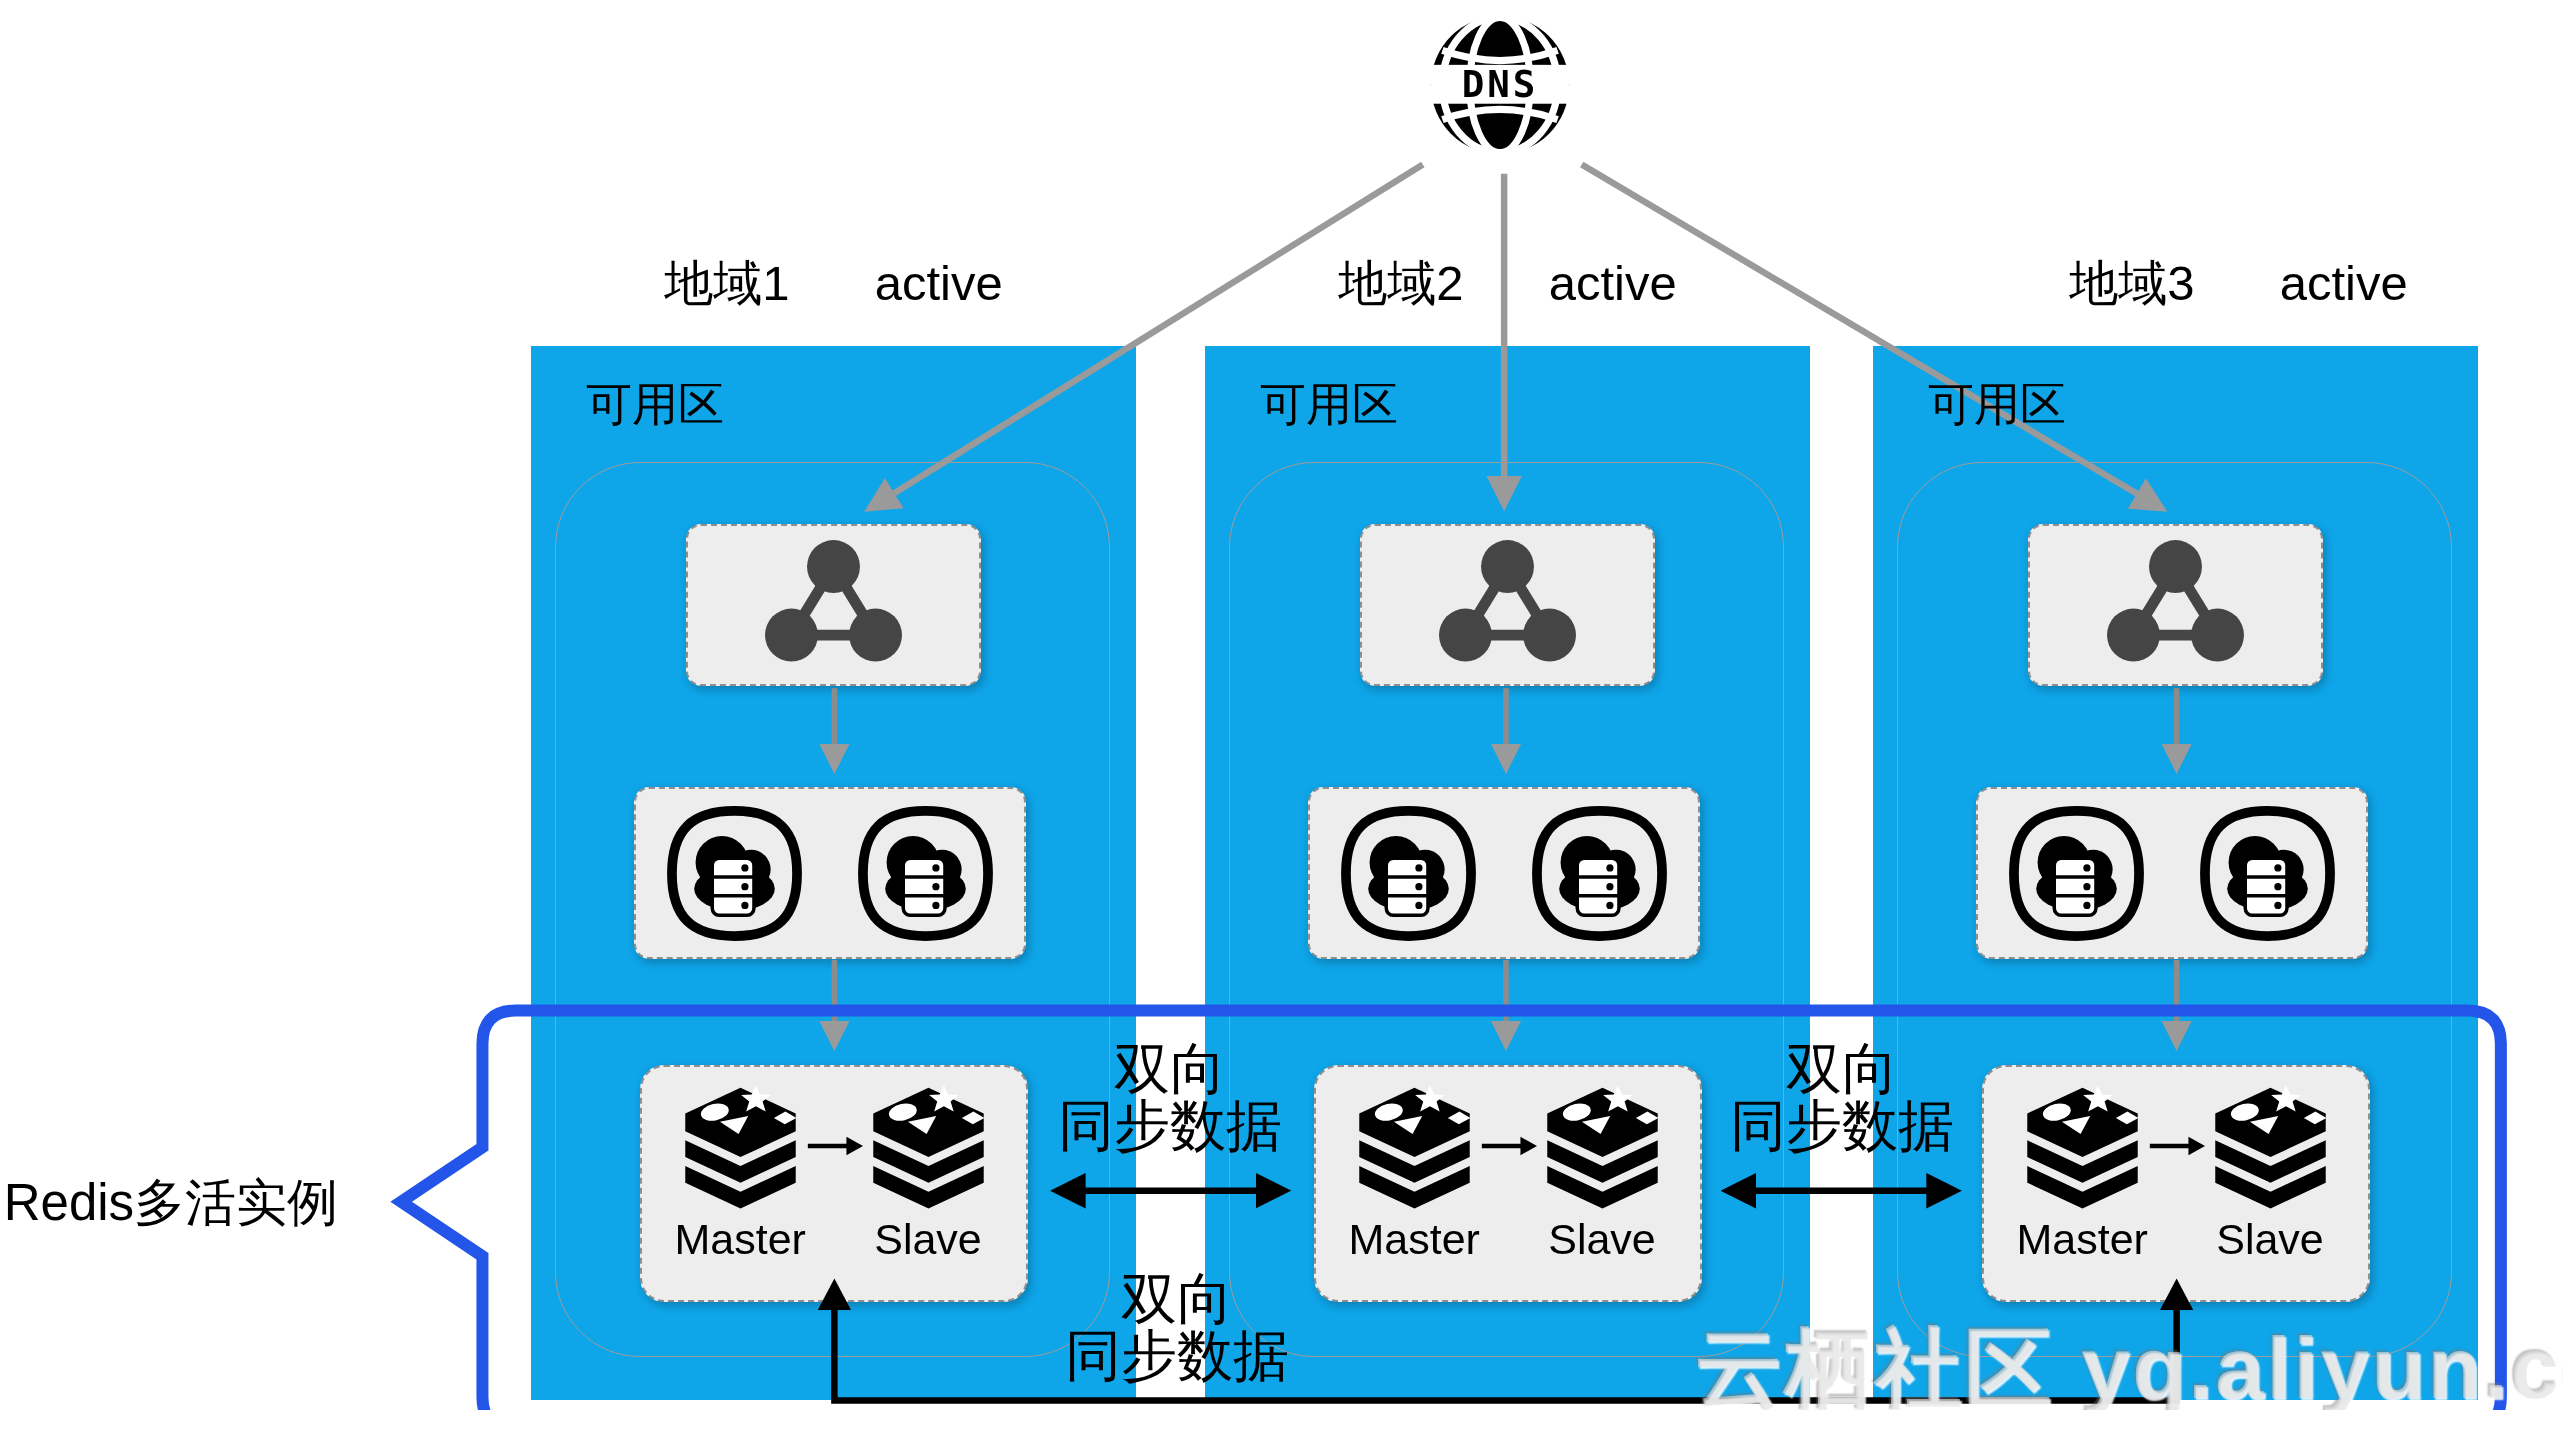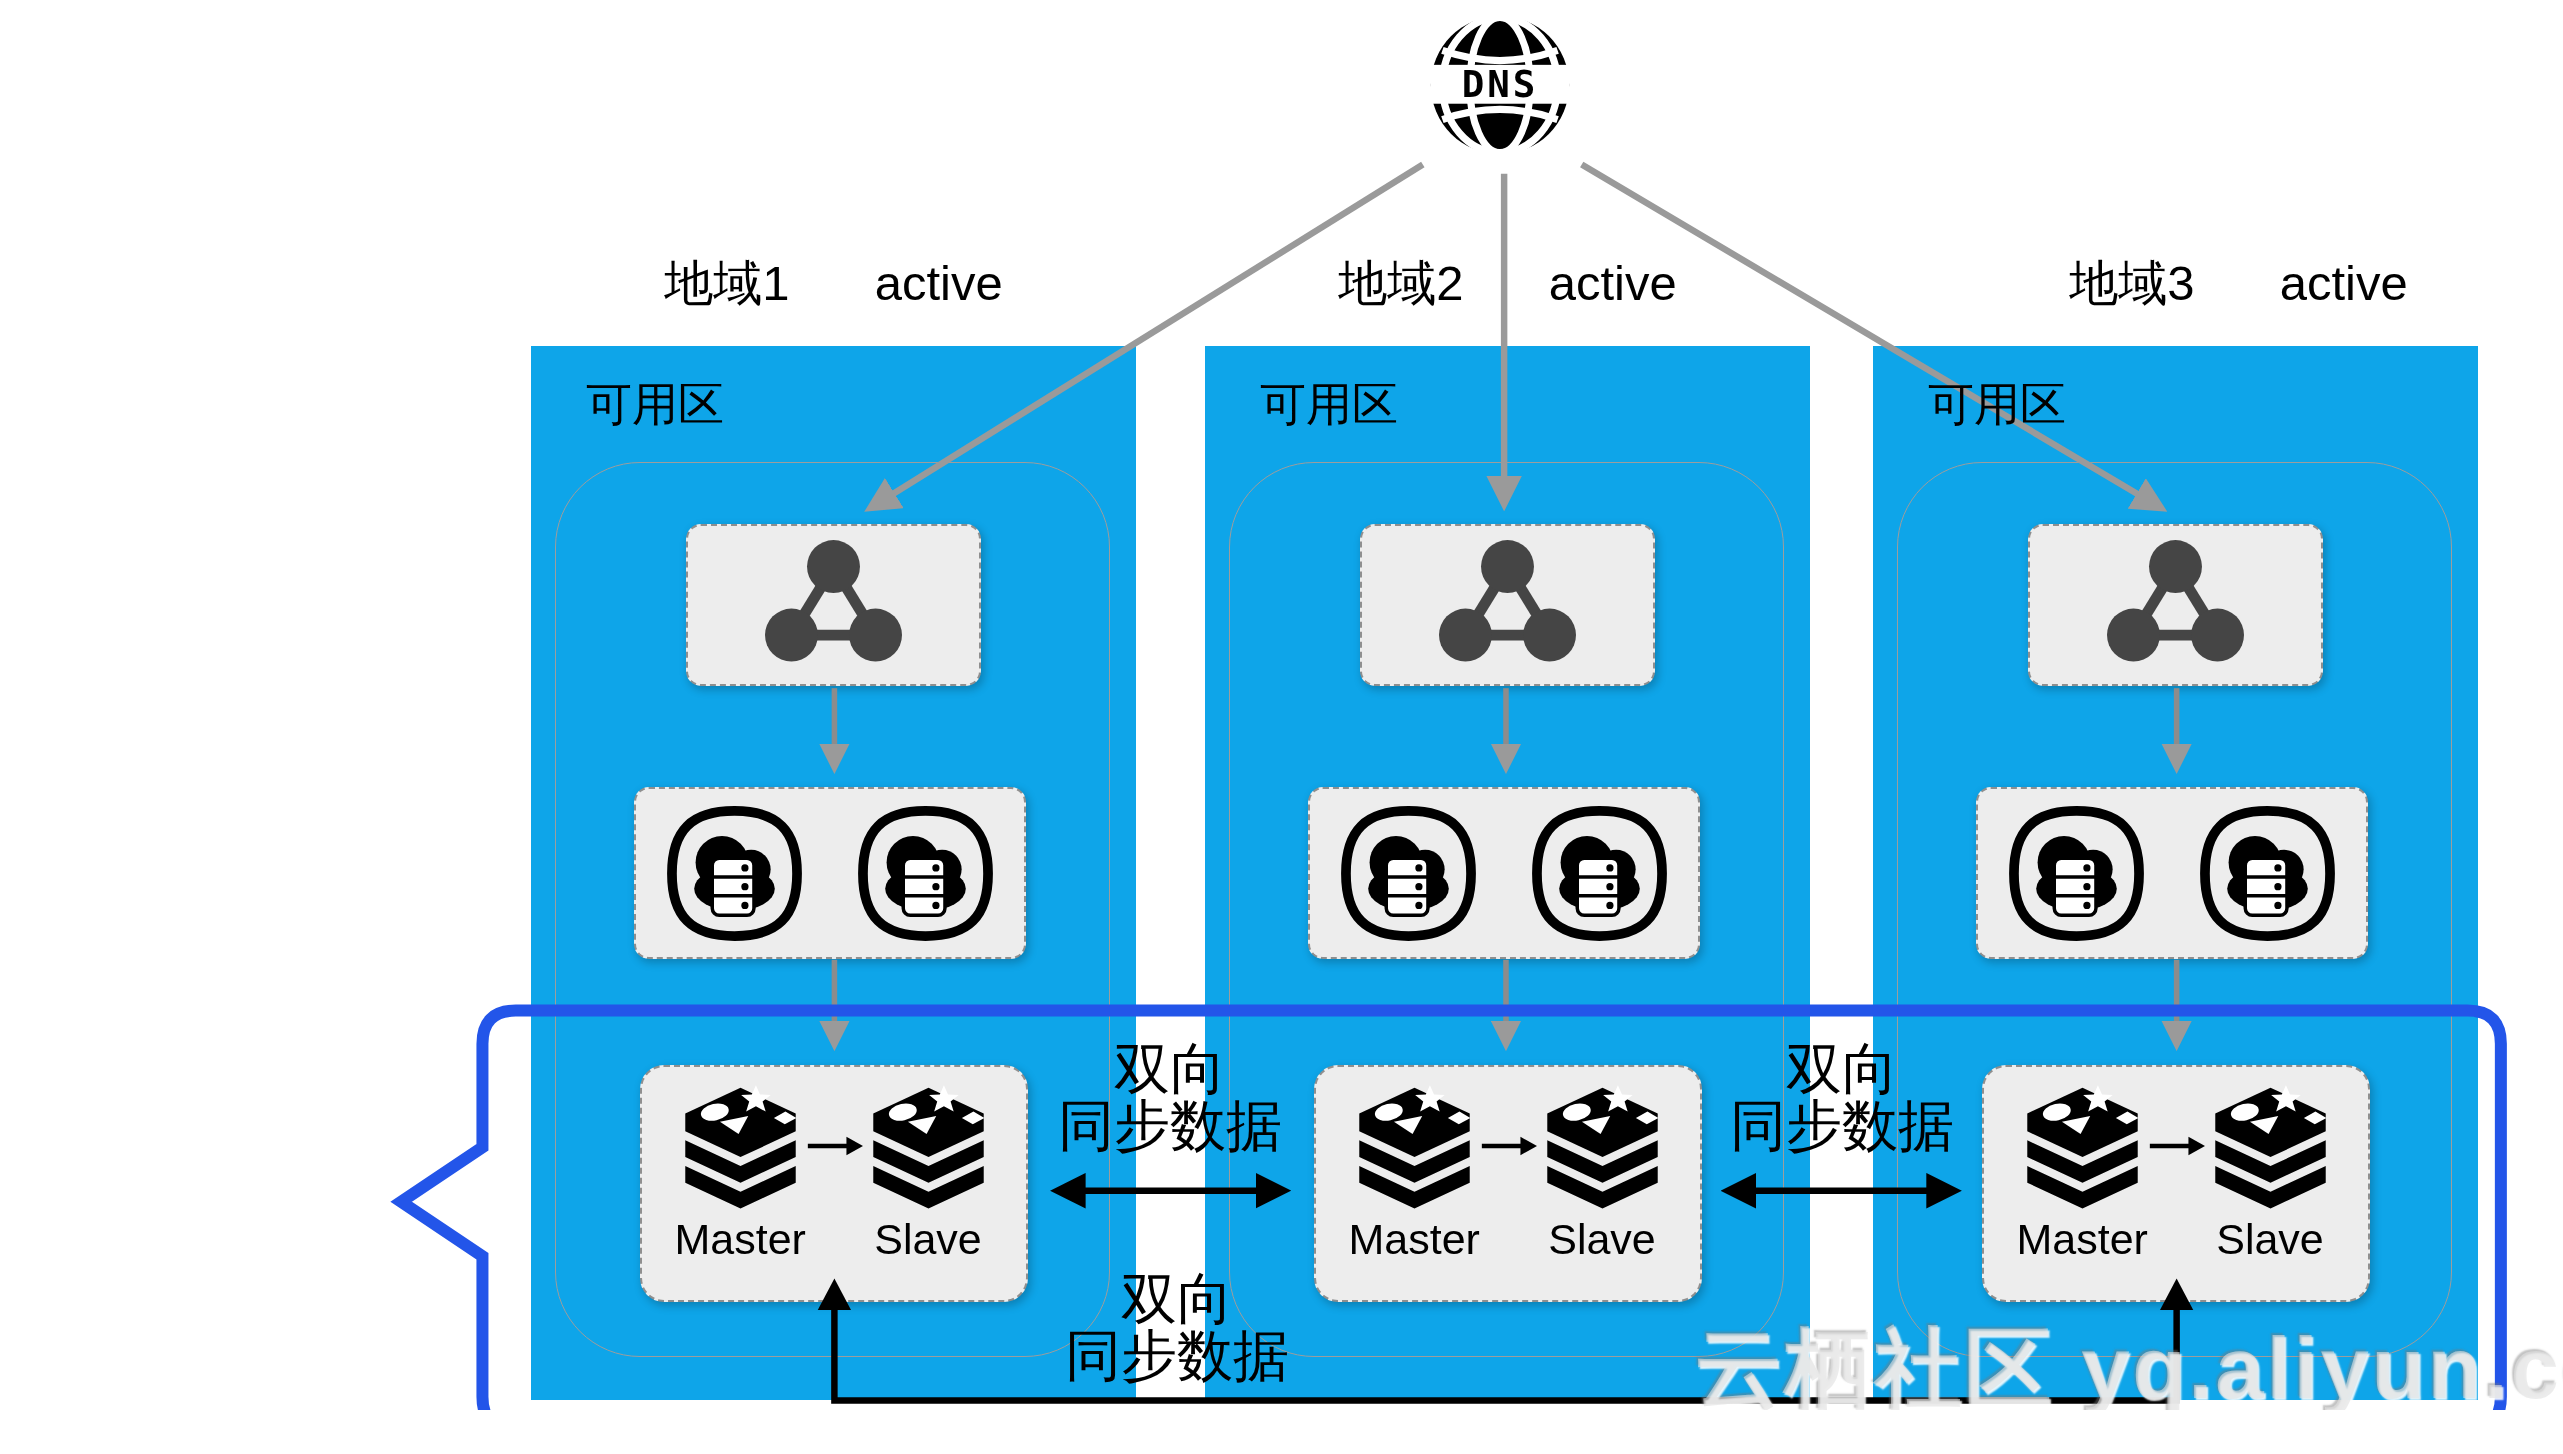--- a/index.html
+++ b/index.html
@@ -278,17 +278,18 @@
     <div>双向</div>
     <div>同步数据</div>
   </div>
 
   <div id="watermark">云栖社区 yq.aliyun.com</div>
 
   <svg id="bluebox" viewBox="0 0 2774 1574" width="2563" height="1454">
     <path d="M558 1094 L2671 1094 Q2707 1094 2707 1130 L2707 1512 Q2707 1548 2671 1548 L558 1548 Q522 1548 522 1512 L522 1360 L434 1301 L522 1242 L522 1130 Q522 1094 558 1094 Z" fill="none" stroke="#2355e9" stroke-width="13" stroke-linejoin="miter"></path>
   </svg>
 
+  <div id="callout-label">Redis多活实例</div>
 
   <div id="watermark-badge">全攻略</div>
 
 </div>
 
 
 </body></html>

